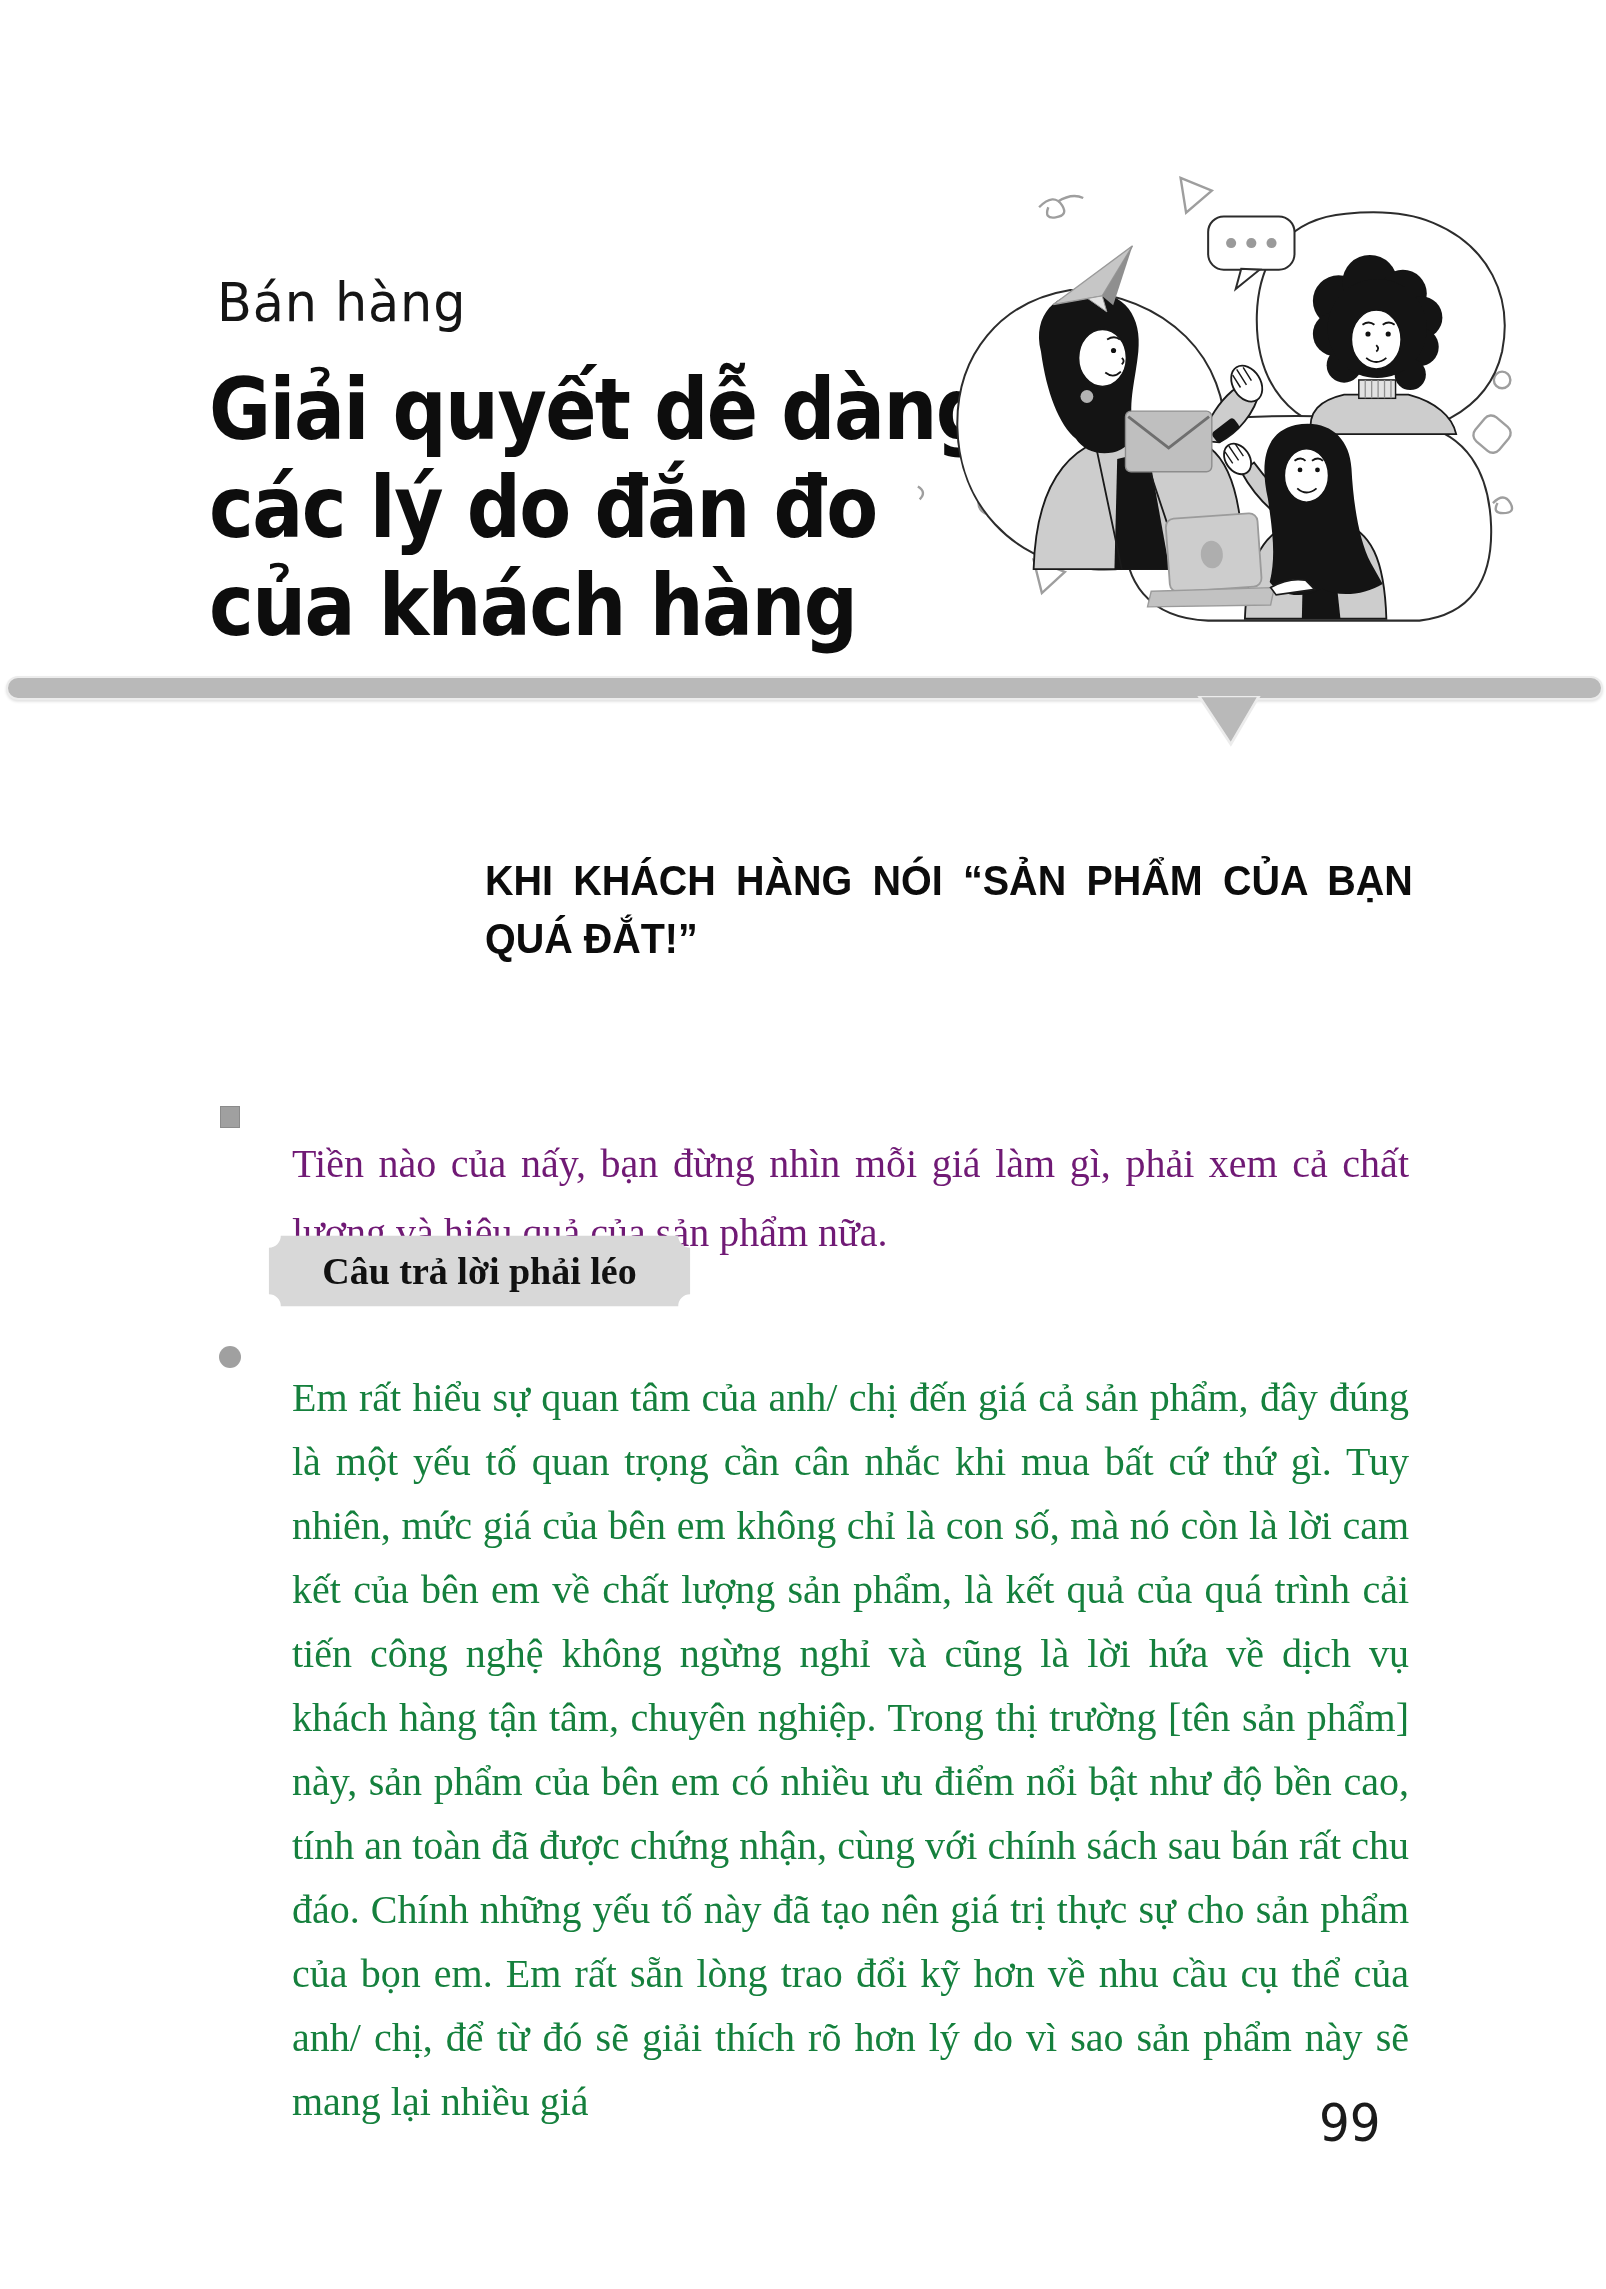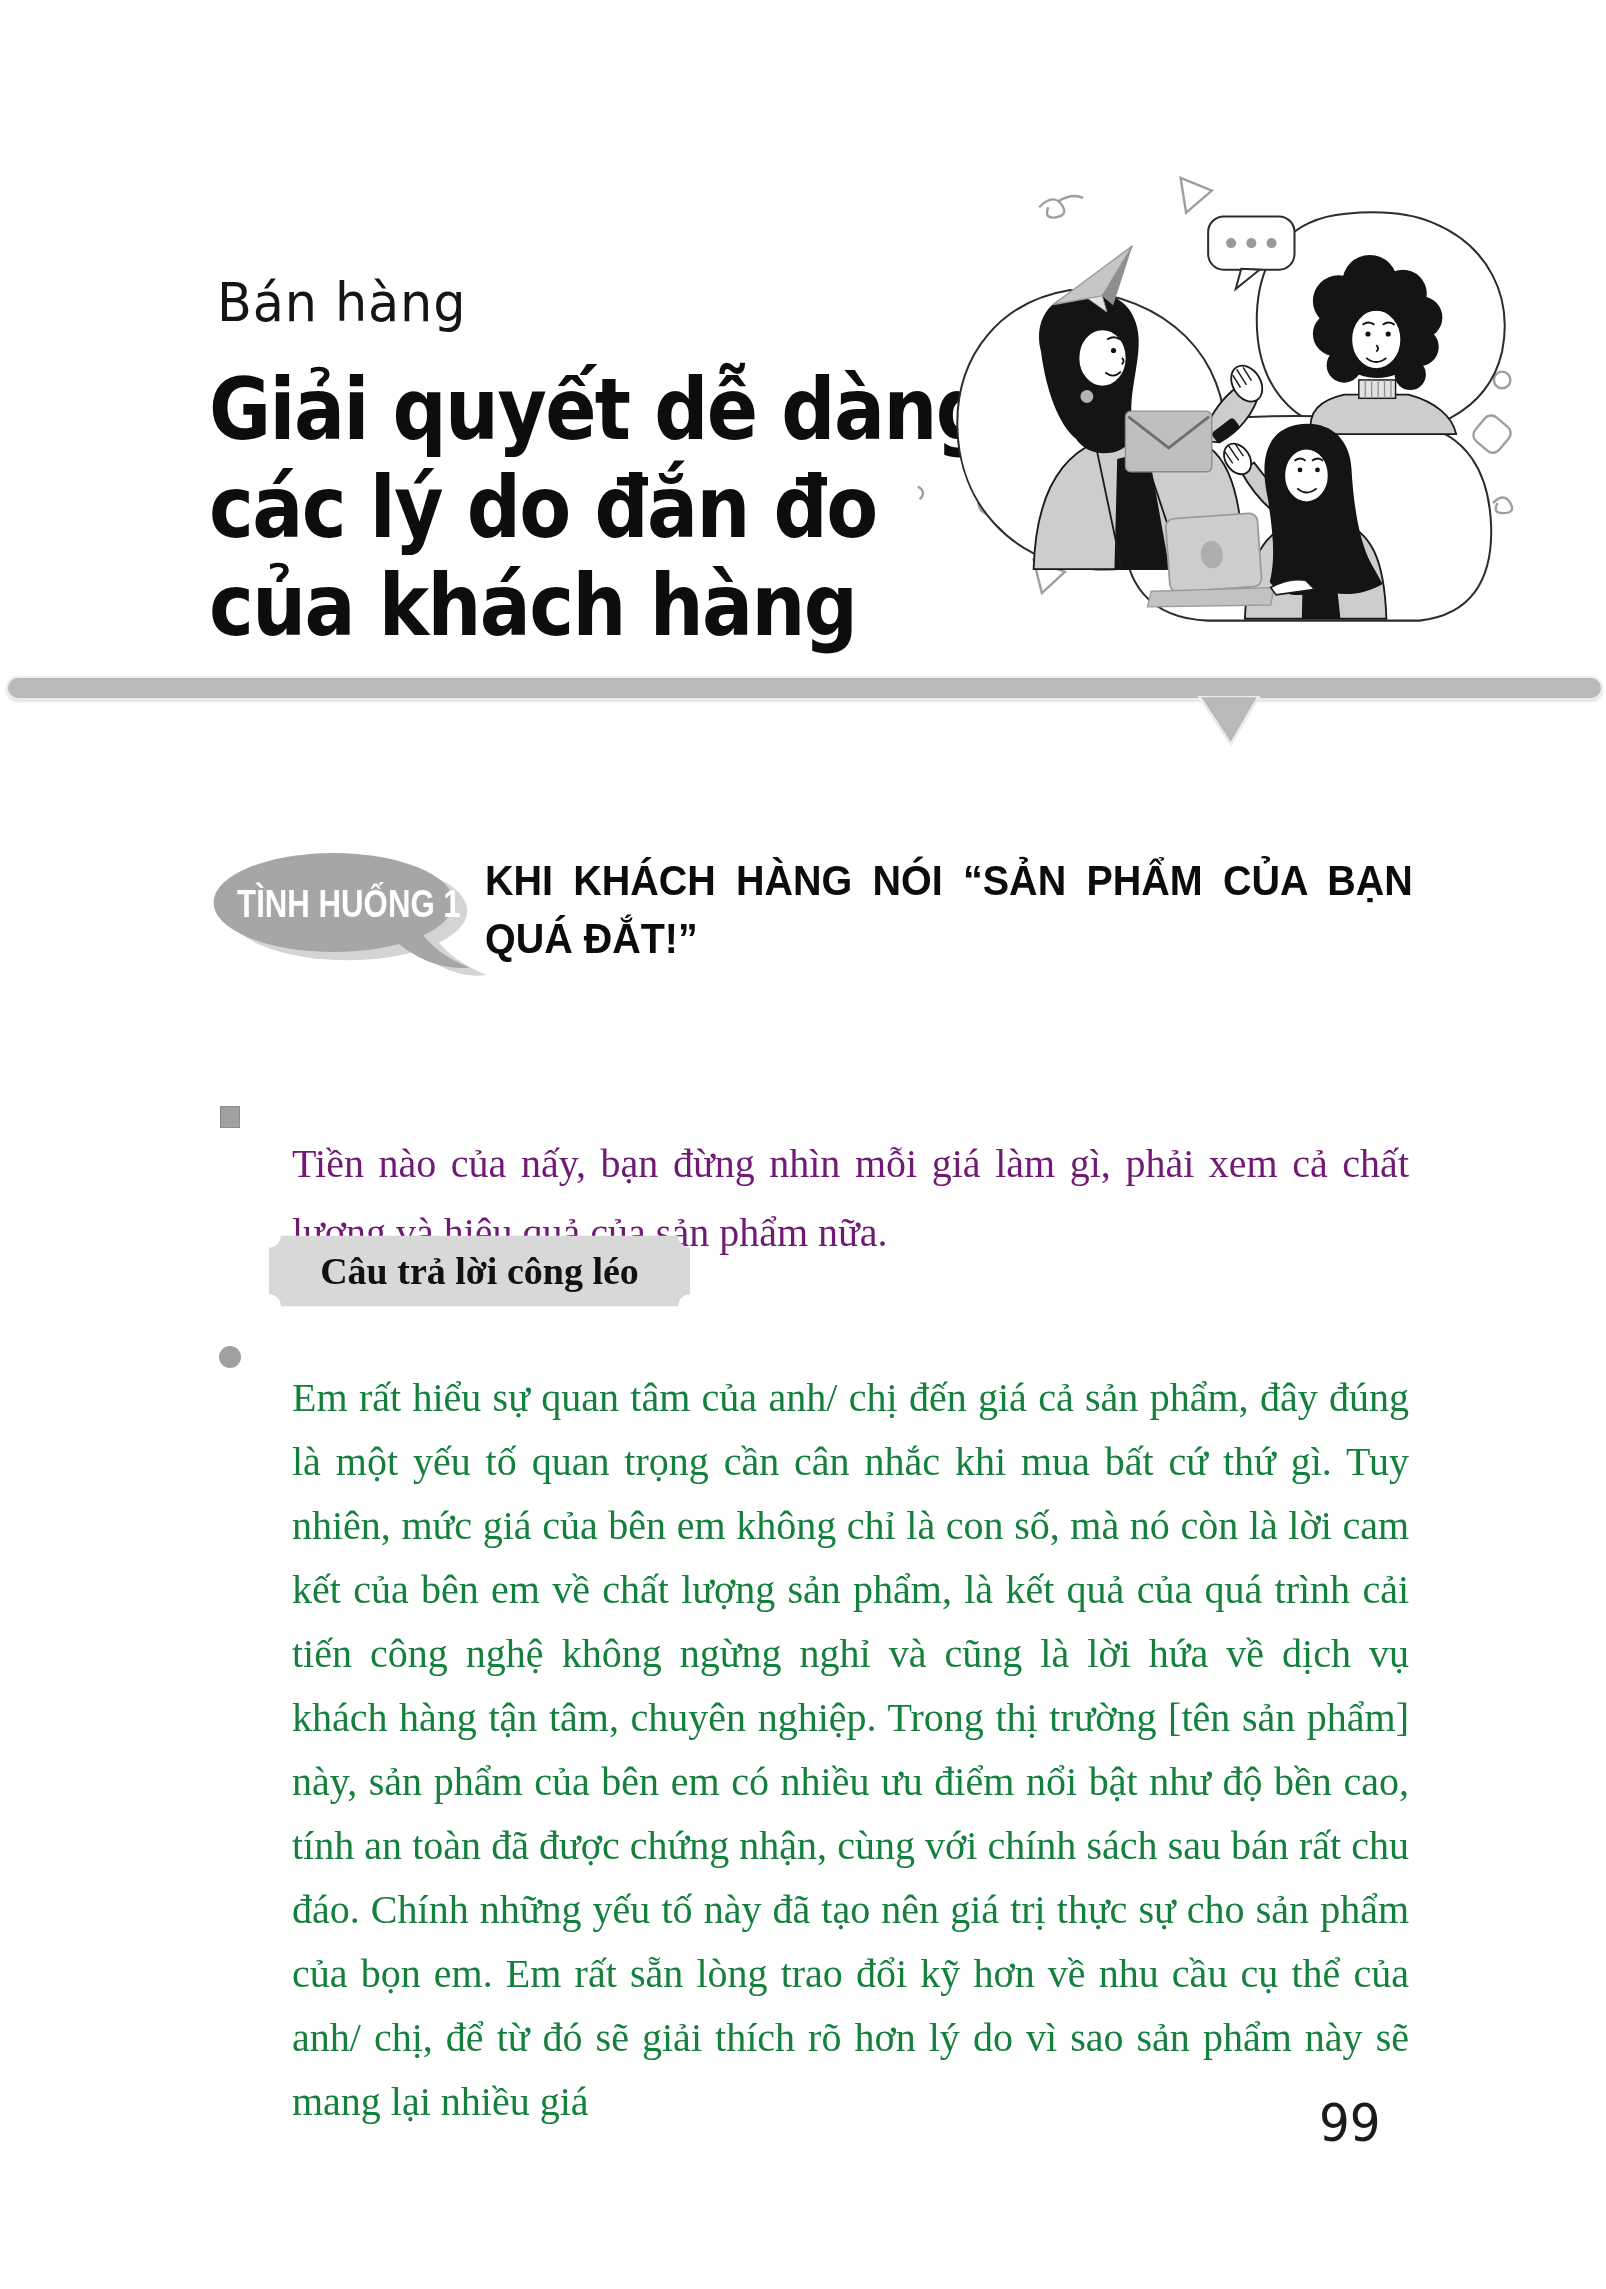--- a/index.html
+++ b/index.html
@@ -204,41 +204,32 @@
       <rect x="240" y="330" width="94" height="66" rx="6" fill="#bfbfbf" stroke="#8d8d8d" stroke-width="1.5"></rect>
       <path d="M 243,336 L 287,370 L 331,336" fill="none" stroke="#6f6f6f" stroke-width="3"></path>
     </g>
   </svg>
 
   <div class="divider-bar"></div>
   <svg class="divider-arrow" viewBox="0 0 72 56">
     <polygon points="3,0 69,0 38,53" fill="#b9b9b9" stroke="#ececec" stroke-width="3"></polygon>
   </svg>
 
-  <div class="badge-wrap">
-    <svg width="303" height="142" viewBox="0 0 330 155" aria-hidden="true">
-      <ellipse cx="156" cy="74" rx="131" ry="54" fill="#d4d4d4"></ellipse>
-      <path d="M 225,112 Q 268,150 308,144 Q 272,130 252,104 Z" fill="#d4d4d4"></path>
-      <ellipse cx="141" cy="65" rx="131" ry="54" fill="#a6a6a6"></ellipse>
-      <path d="M 205,104 Q 245,140 290,136 Q 252,122 234,94 Z" fill="#a6a6a6"></path>
-    </svg>
-    <div class="badge-label">TÌNH HUỐNG 1</div>
-  </div>
 
   <div class="sit-heading">KHI KHÁCH HÀNG NÓI “SẢN PHẨM CỦA BẠN QUÁ ĐẮT!”</div>
 
 
   <div class="sq-bullet"></div>
   <p class="item-common">Tiền nào của nấy, bạn đừng nhìn mỗi giá làm gì, phải xem cả chất lượng và hiệu quả của sản phẩm nữa.</p>
 
   <div class="gray-box">
     <svg width="427" height="74" viewBox="0 0 465 81" aria-hidden="true">
       <path d="M 15,2 H 450 A 13,13 0 0 0 463,15 V 66 A 13,13 0 0 0 450,79 H 15 A 13,13 0 0 0 2,66 V 15 A 13,13 0 0 0 15,2 Z" fill="#d8d8d8"></path>
     </svg>
-    <div class="lbl">Câu trả lời công léo</div>
+    <div class="lbl">Câu trả lời phải léo</div>
   </div>
 
   <div class="rd-bullet"></div>
   <p class="item-skill">Em rất hiểu sự quan tâm của anh/ chị đến giá cả sản phẩm, đây đúng là một yếu tố quan trọng cần cân nhắc khi mua bất cứ thứ gì. Tuy nhiên, mức giá của bên em không chỉ là con số, mà nó còn là lời cam kết của bên em về chất lượng sản phẩm, là kết quả của quá trình cải tiến công nghệ không ngừng nghỉ và cũng là lời hứa về dịch vụ khách hàng tận tâm, chuyên nghiệp. Trong thị trường [tên sản phẩm] này, sản phẩm của bên em có nhiều ưu điểm nổi bật như độ bền cao, tính an toàn đã được chứng nhận, cùng với chính sách sau bán rất chu đáo. Chính những yếu tố này đã tạo nên giá trị thực sự cho sản phẩm của bọn em. Em rất sẵn lòng trao đổi kỹ hơn về nhu cầu cụ thể của anh/ chị, để từ đó sẽ giải thích rõ hơn lý do vì sao sản phẩm này sẽ mang lại nhiều giá</p>
 
   <div class="page-num">99</div>
 
 </div>
 
 

